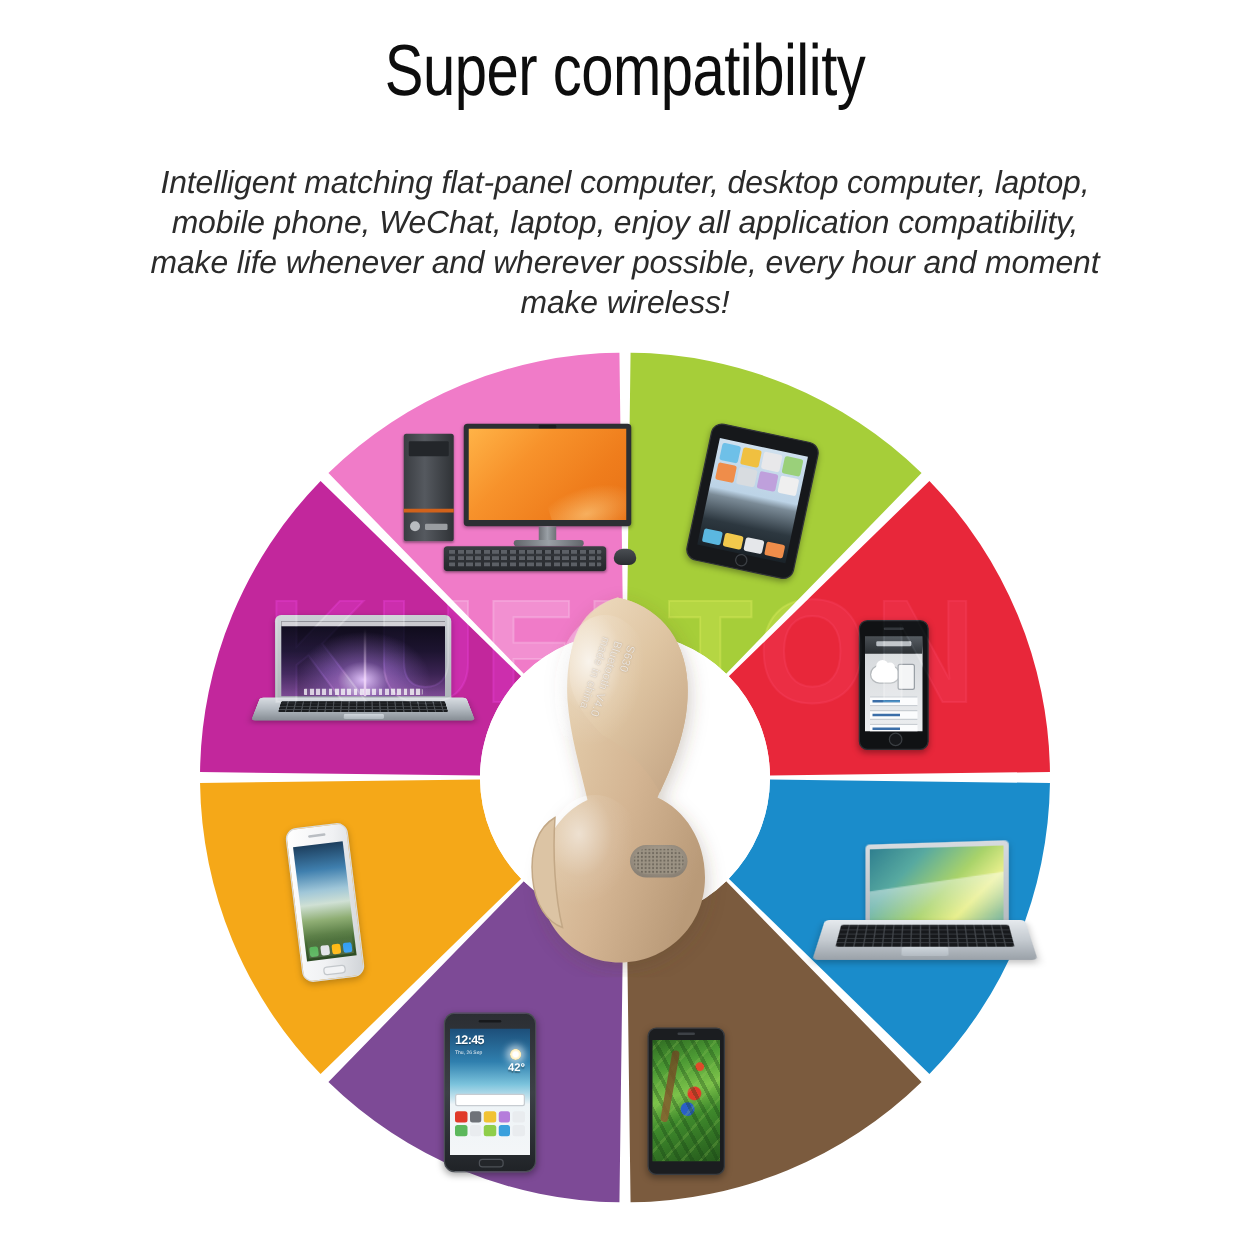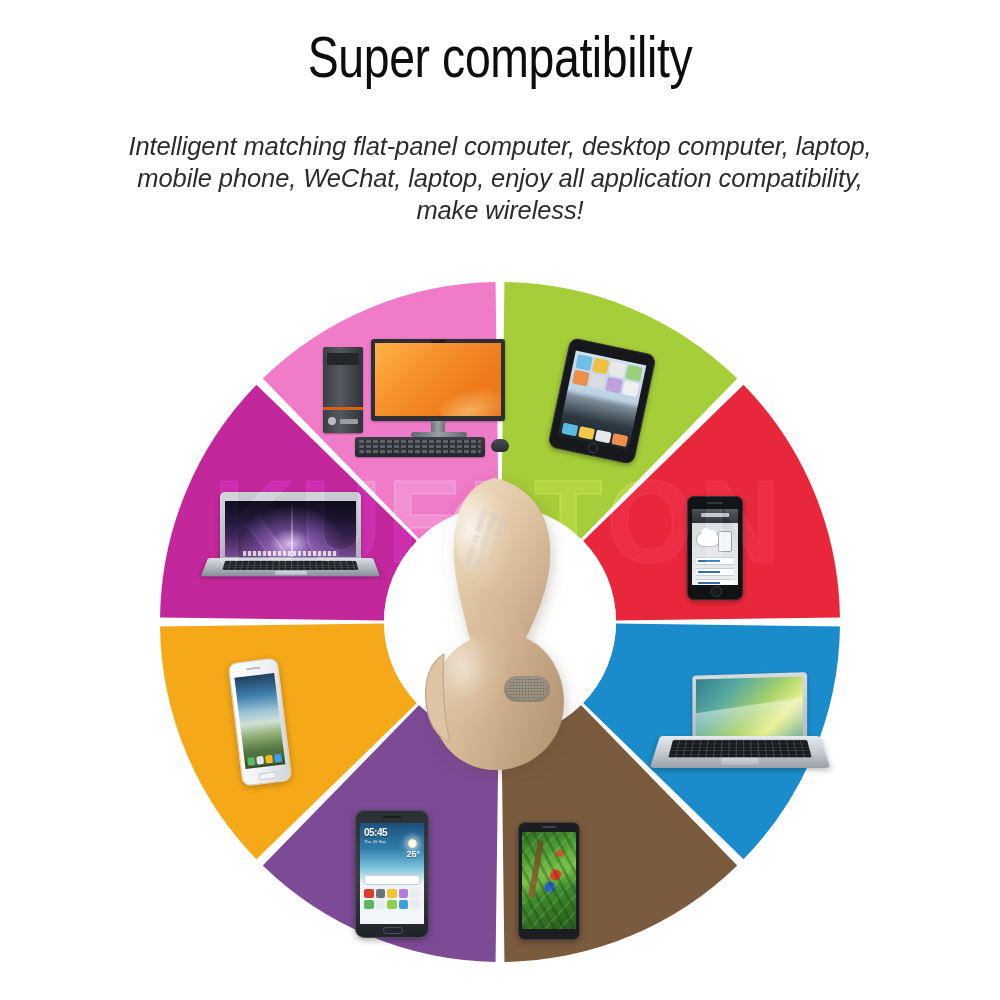--- a/index.html
+++ b/index.html
@@ -499,20 +499,21 @@
   }
 </style>
 </head>
 <body>
 
 <div id="page-title">Super compatibility</div>
 
 <div id="subtitle">
   <span class="sline">Intelligent matching flat-panel computer, desktop computer, laptop,</span>
   <span class="sline">mobile phone, WeChat, laptop, enjoy all application compatibility,</span>
+  <span class="sline">make life whenever and wherever possible, every hour and moment</span>
   <span class="sline">make wireless!</span>
 </div>
 
 <div id="wheel-wrap">
 
   <svg id="wheel-svg" viewBox="0 0 680 680" xmlns="http://www.w3.org/2000/svg">
     <g id="wheel-segments">
         <path d="M 344.45 0.03 A 340 340 0 0 1 577.25 96.46 L 420.94 256.91 A 116 116 0 0 0 341.52 224.01 Z" fill="#A6CE39"></path>
         <path d="M 583.54 102.75 A 340 340 0 0 1 679.97 335.55 L 455.99 338.48 A 116 116 0 0 0 423.09 259.06 Z" fill="#E8273A"></path>
         <path d="M 679.97 344.45 A 340 340 0 0 1 583.54 577.25 L 423.09 420.94 A 116 116 0 0 0 455.99 341.52 Z" fill="#1A8CCB"></path>
@@ -602,24 +603,24 @@
     <div class="body">
       <div class="spk"></div>
       <div class="scr"></div>
     </div>
   </div>
 
   <div class="device" id="dev-galaxy-mega">
     <div class="body">
       <div class="spk"></div>
       <div class="scr">
-        <div class="time">05:45</div>
+        <div class="time">12:45</div>
         <div class="date">Thu, 26 Sep</div>
         <div class="sun"></div>
-        <div class="temp">25°</div>
+        <div class="temp">42°</div>
         <div class="searchbar"></div>
         <div class="grid">
           <i></i>
             <i></i>
             <i></i>
             <i></i>
             <i></i>
           <i></i>
             <i></i>
             <i></i>

